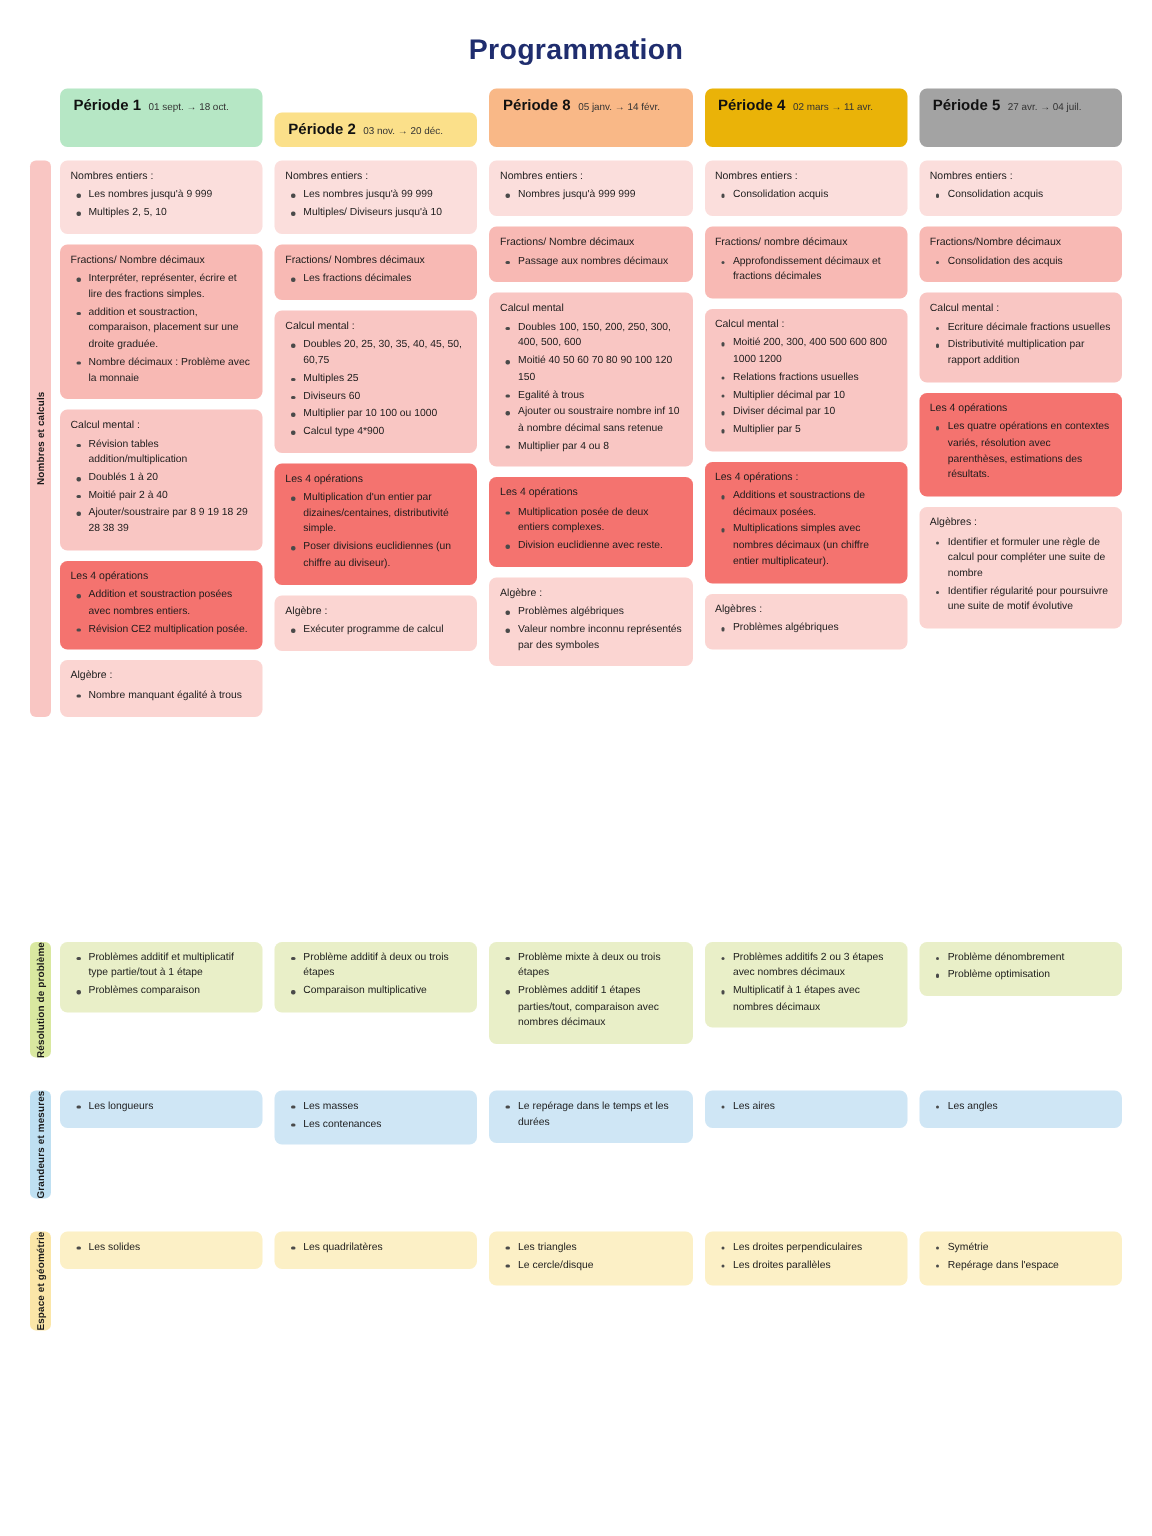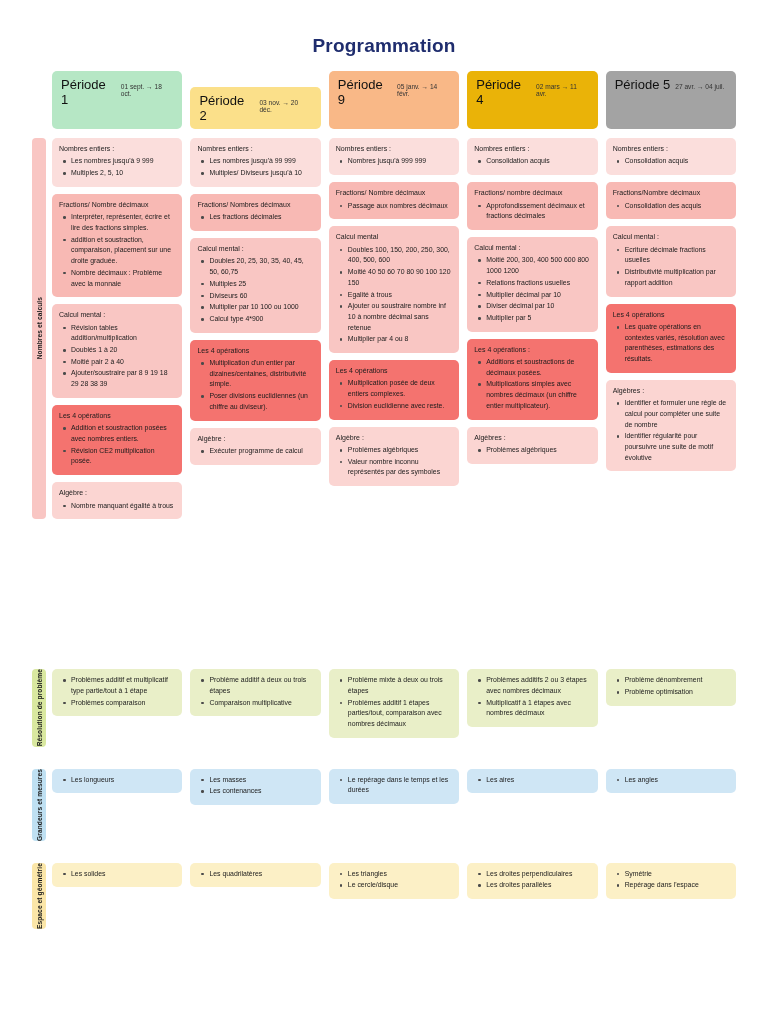--- a/index.html
+++ b/index.html
@@ -8,21 +8,21 @@
     margin: 0; padding: 0;
     width: 768px;
     background: #ffffff;
     font-family: "Liberation Sans", "DejaVu Sans", sans-serif;
   }
   .page {
     position: relative;
     width: 768px;
     min-height: 1024px;
     background: #ffffff;
-    padding: 16px;
+    padding: 4px;
   }
   .title {
     text-align: center;
     font-size: 19px;
     font-weight: bold;
     color: #1f2d6e;
     letter-spacing: 0.2px;
     padding: 19px 0 14px 0;
     margin: 0;
   }
@@ -38,21 +38,21 @@
     flex: 1 1 0;
     border-radius: 5px;
     padding: 6px 9px;
     font-size: 7.5px;
     color: #222;
     display: flex;
     align-items: baseline;
     gap: 5px;
     min-height: 21px;
   }
-  .period-chip .p-name { font-weight: normal; font-size: 13px; color: #111; }
+  .period-chip .p-name { font-weight: bold; font-size: 10px; color: #111; }
   .period-chip .p-dates { font-size: 6.6px; color: #333; }
 
   
   .band {
     display: flex;
     padding: 0 16px 0 16px;
     align-items: stretch;
   }
   .band-label {
     width: 14px;
@@ -144,21 +144,21 @@
   <div class="periods-row" id="periods-row">
       <div class="period-chip" style="background: rgb(182, 231, 197);">
         <span class="p-name">Période 1</span>
         <span class="p-dates">01 sept. → 18 oct.</span>
       </div>
       <div class="period-chip" style="background: rgb(251, 224, 138); margin-top: 16px;">
         <span class="p-name">Période 2</span>
         <span class="p-dates">03 nov. → 20 déc.</span>
       </div>
       <div class="period-chip" style="background: rgb(249, 184, 135);">
-        <span class="p-name">Période 9</span>
+        <span class="p-name">Période 8</span>
         <span class="p-dates">05 janv. → 14 févr.</span>
       </div>
       <div class="period-chip" style="background: #eab308;">
         <span class="p-name">Période 4</span>
         <span class="p-dates">02 mars → 11 avr.</span>
       </div>
       <div class="period-chip" style="background: #a3a3a3;">
         <span class="p-name">Période 5</span>
         <span class="p-dates">27 avr. → 04 juil.</span>
       </div>

